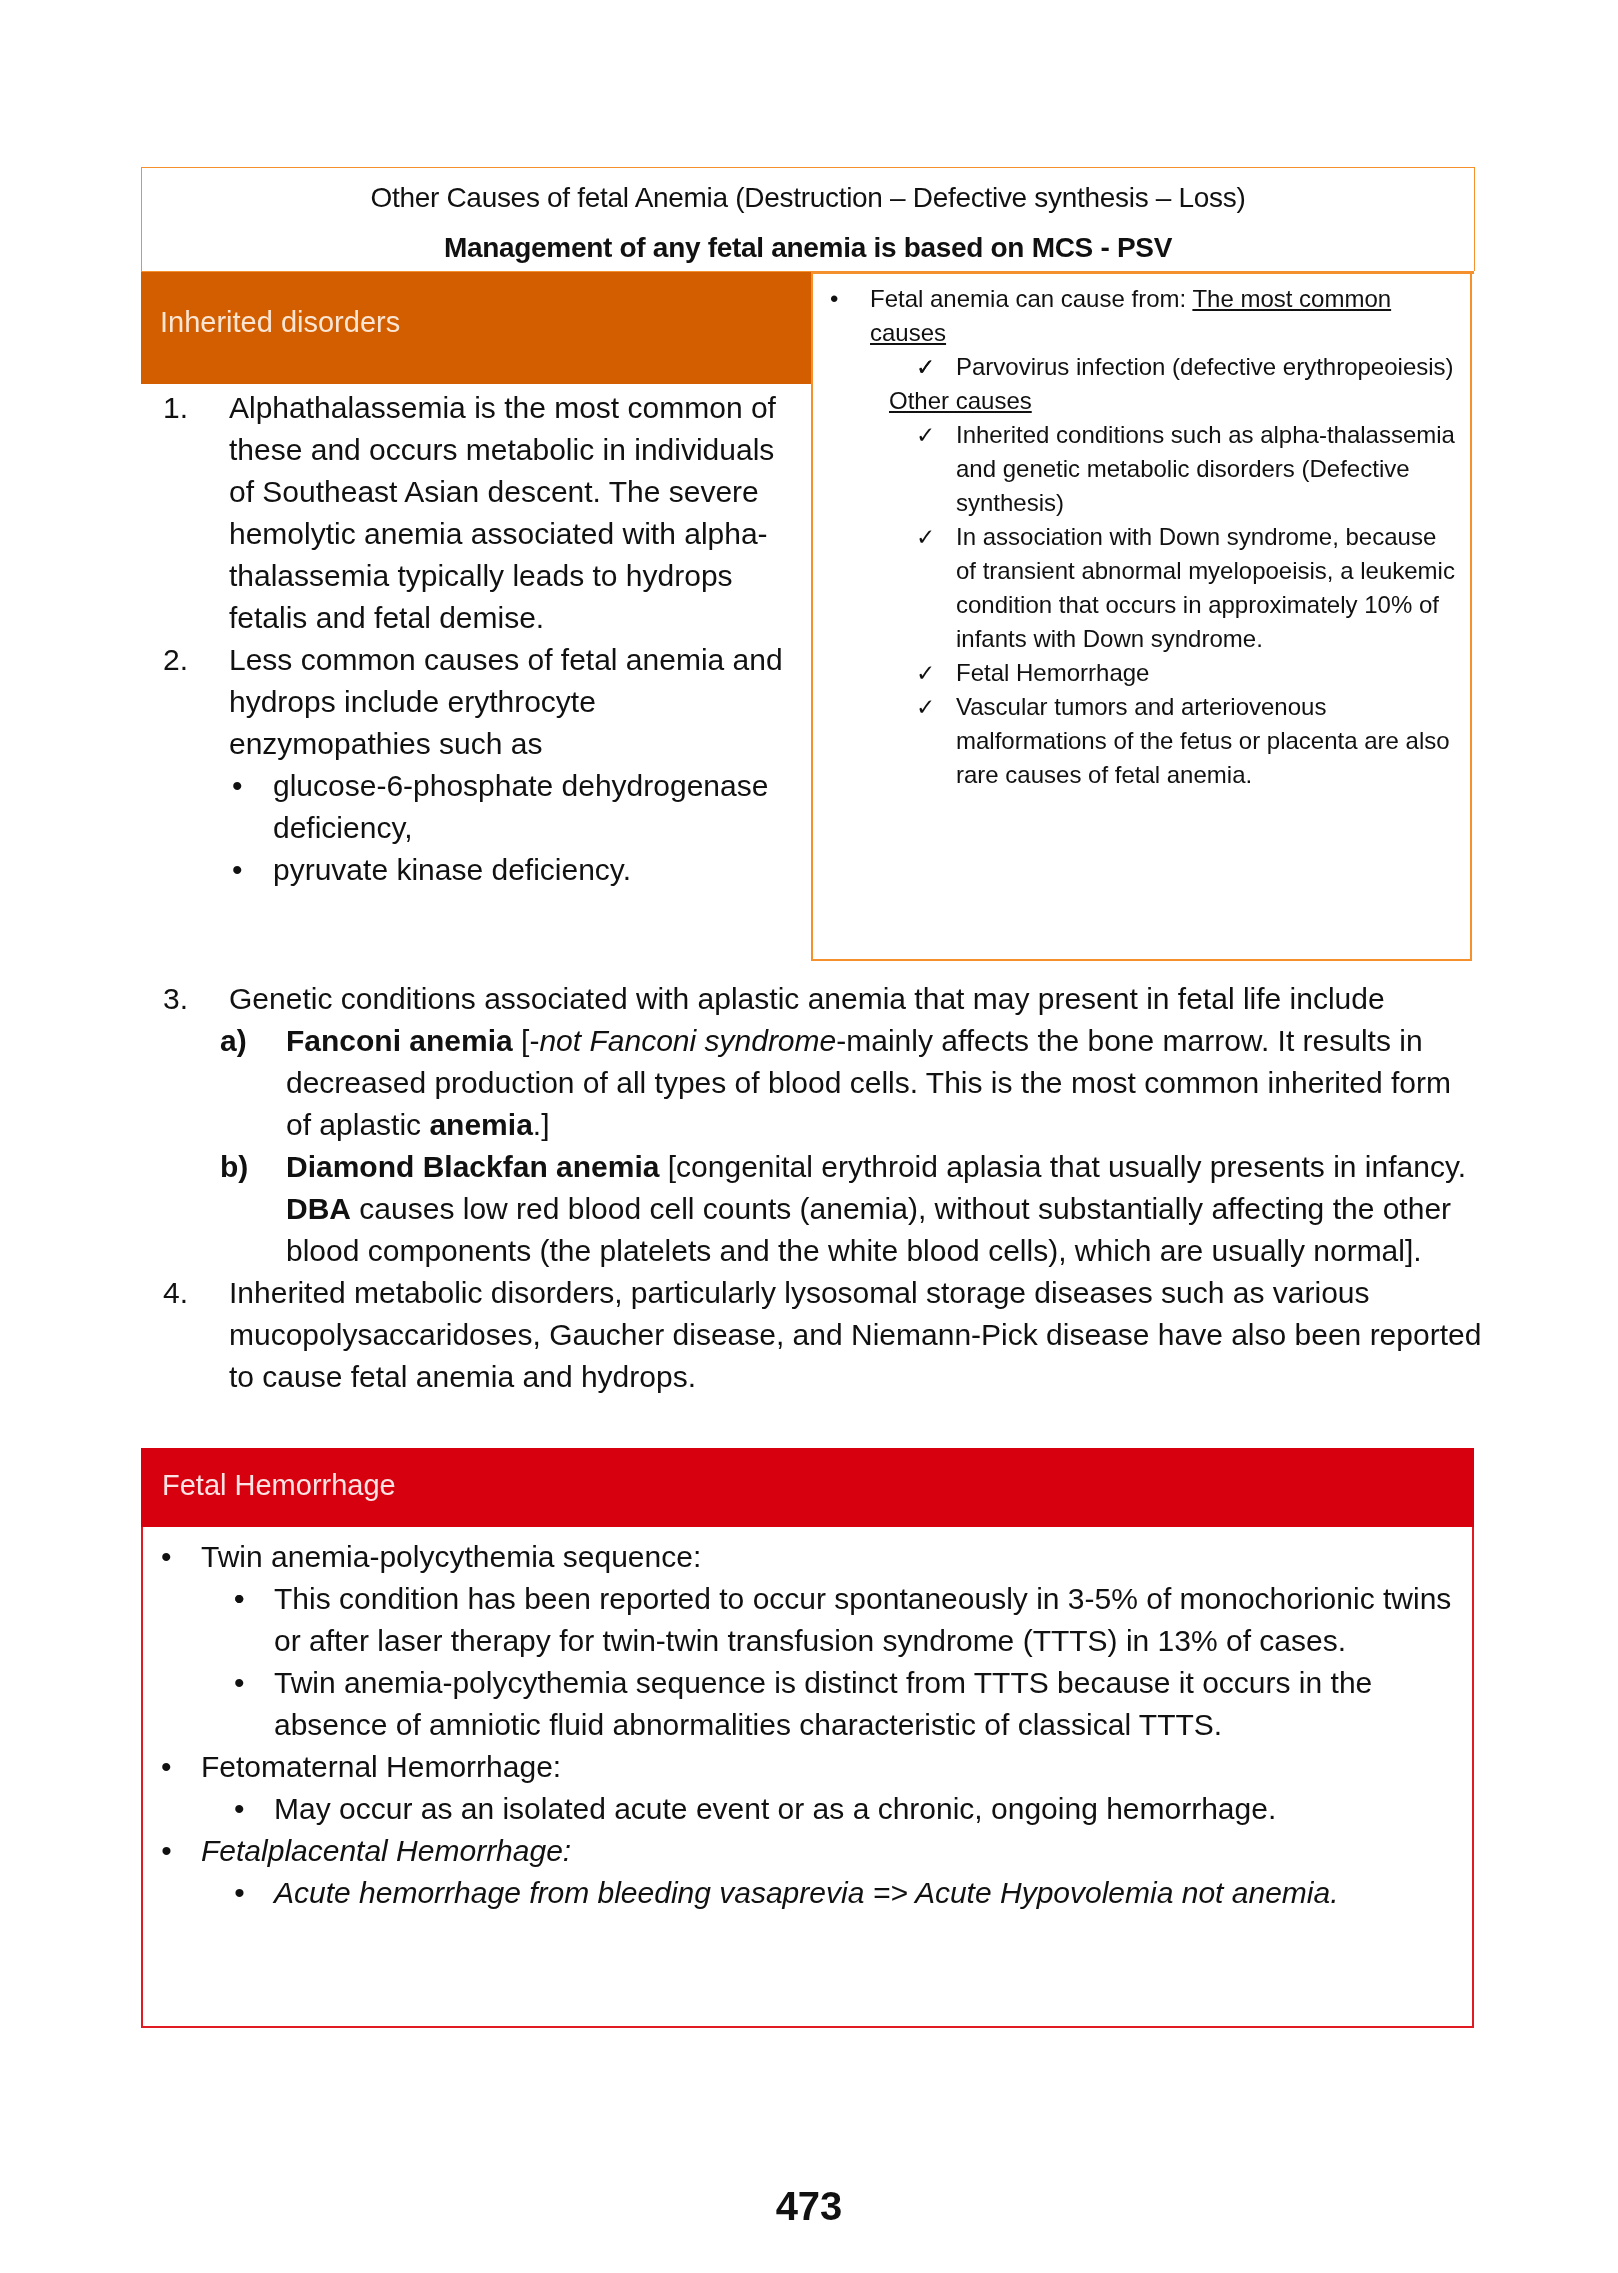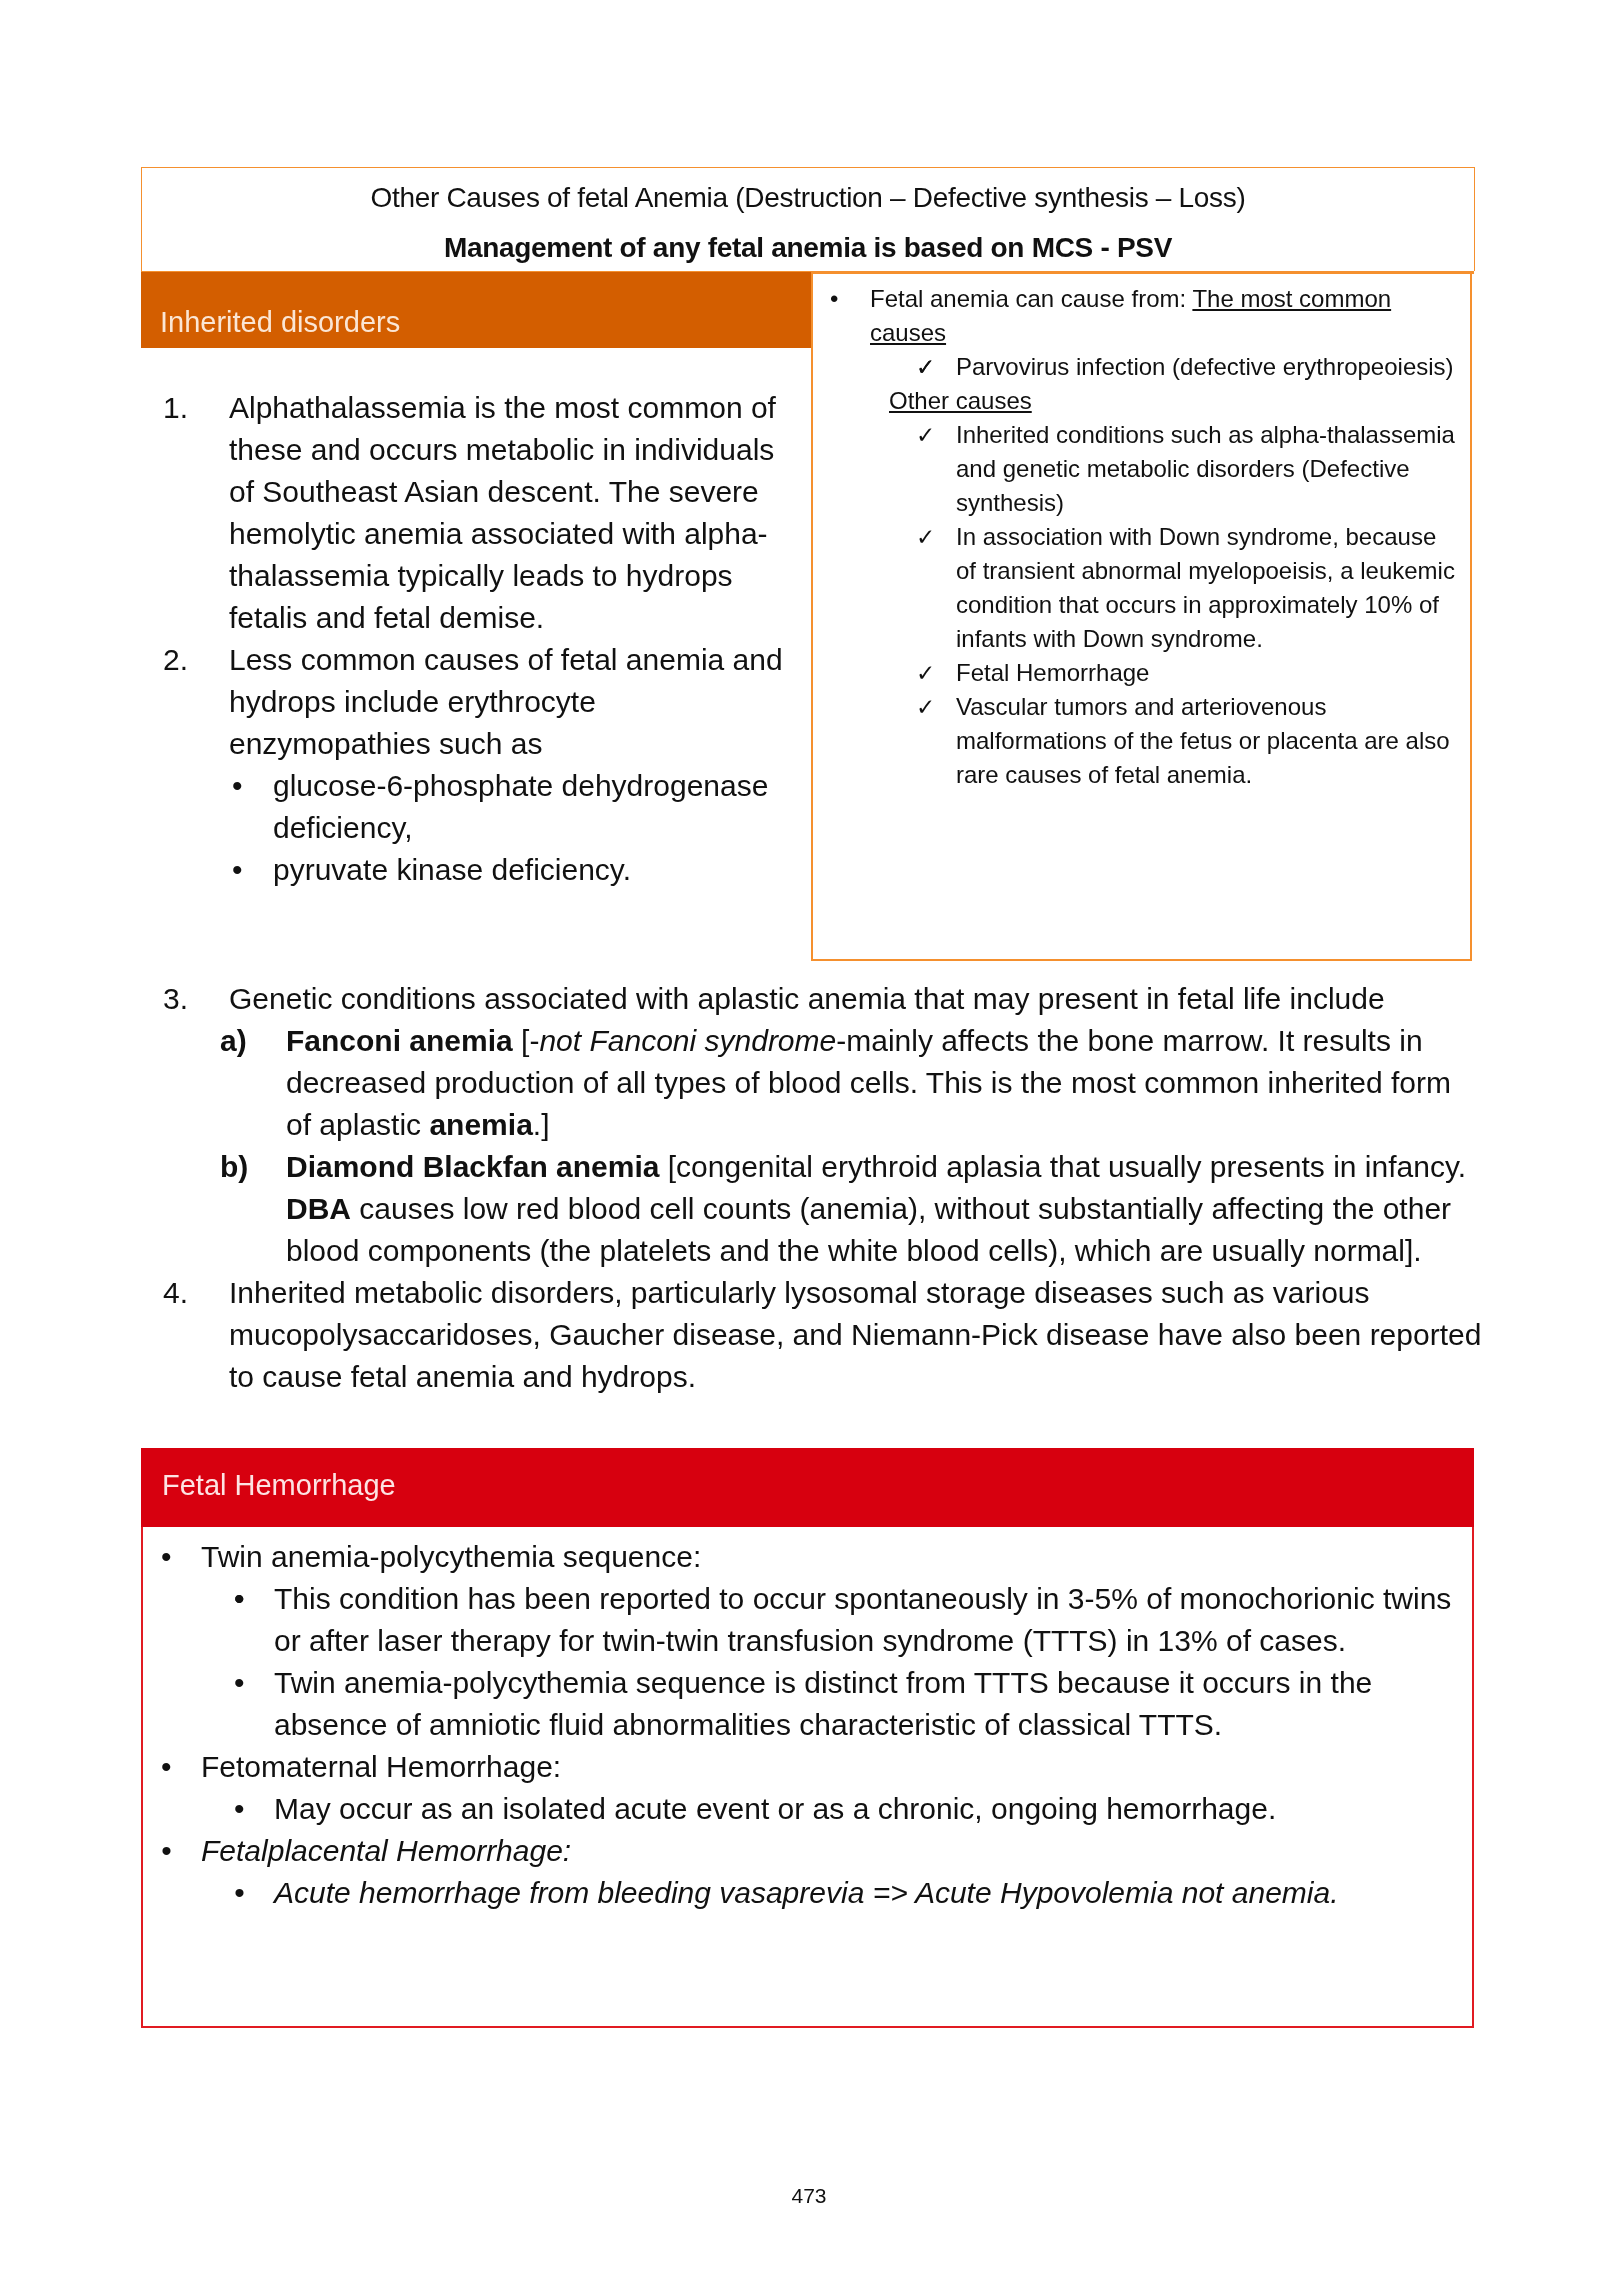--- a/index.html
+++ b/index.html
@@ -1,21 +1,21 @@
 <!DOCTYPE html>
 <html><head>
 <meta charset="utf-8">
 <style>
   html, body { margin:0; padding:0; background:#ffffff; }
   body { width:1618px; height:2273px; position:relative; font-family:"Liberation Sans", sans-serif; color:#111; }
   .abs { position:absolute; }
   .title-box { left:141px; top:167px; width:1332px; height:103px; border:1.9px solid #f5902e; border-bottom:none; background:#fff; text-align:center; }
   .title-line1 { font-size:28px; margin-top:14px; letter-spacing:-0.3px; }
   .title-line2 { font-size:28px; font-weight:bold; margin-top:18px; letter-spacing:-0.3px; }
-  .inh-header { left:141px; top:272px; width:670px; height:76px; background:#d35e00; color:#fbe6d4; }
+  .inh-header { left:141px; top:272px; width:670px; height:112px; background:#d35e00; color:#fbe6d4; }
   .inh-header span { position:absolute; left:19px; top:34px; font-size:29px; }
   .right-box { left:811px; top:272px; width:661px; height:689px; border:2.9px solid #f5902e; border-left:2.9px solid #f5902e; background:#fff; box-sizing:border-box; }
   .top-rule { left:141px; top:271px; width:1333px; height:2.9px; background:#f5902e; }
   .left-col { left:163px; top:387px; width:631px; font-size:30px; line-height:42px; }
   .num-item { position:relative; padding-left:66px; }
   .num-item .num { position:absolute; left:0; top:0; }
   .sub-bullet { position:relative; padding-left:41px; margin-left:69px; }
   .sub-bullet .dot { position:absolute; left:0; top:0; }
   .rb { font-size:24px; line-height:34px; }
   .rb-row { position:relative; }
@@ -25,21 +25,21 @@
   .alpha-item { position:relative; padding-left:66px; margin-left:57px; }
   .alpha-item .lbl { position:absolute; left:0; top:0; font-weight:bold; }
   .red-box { left:141px; top:1448px; width:1333px; height:580px; border:2.9px solid #e11b22; box-sizing:border-box; background:#fff; }
   .red-header { left:141px; top:1448px; width:1333px; height:79px; background:#d7000f; color:#fde3e3; }
   .red-header span { position:absolute; left:21px; top:21px; font-size:29px; }
   .hem { left:161px; top:1536px; width:1310px; font-size:30px; line-height:42px; }
   .l1 { position:relative; padding-left:40px; }
   .l1 .dot, .l2 .dot { position:absolute; left:0; top:0; }
   .l2 { position:relative; padding-left:40px; margin-left:73px; }
   .it { font-style:italic; }
-  .page-num { left:0; width:1618px; top:2184px; text-align:center; font-size:21px; font-weight:normal; }
+  .page-num { left:0; width:1618px; top:2184px; text-align:center; font-size:40px; font-weight:bold; }
 </style>
 </head>
 <body>
 
 <div class="abs title-box">
   <div class="title-line1">Other Causes of fetal Anemia (Destruction – Defective synthesis – Loss)</div>
   <div class="title-line2">Management of any fetal anemia is based on MCS - PSV</div>
 </div>
 <div class="abs top-rule"></div>
 

